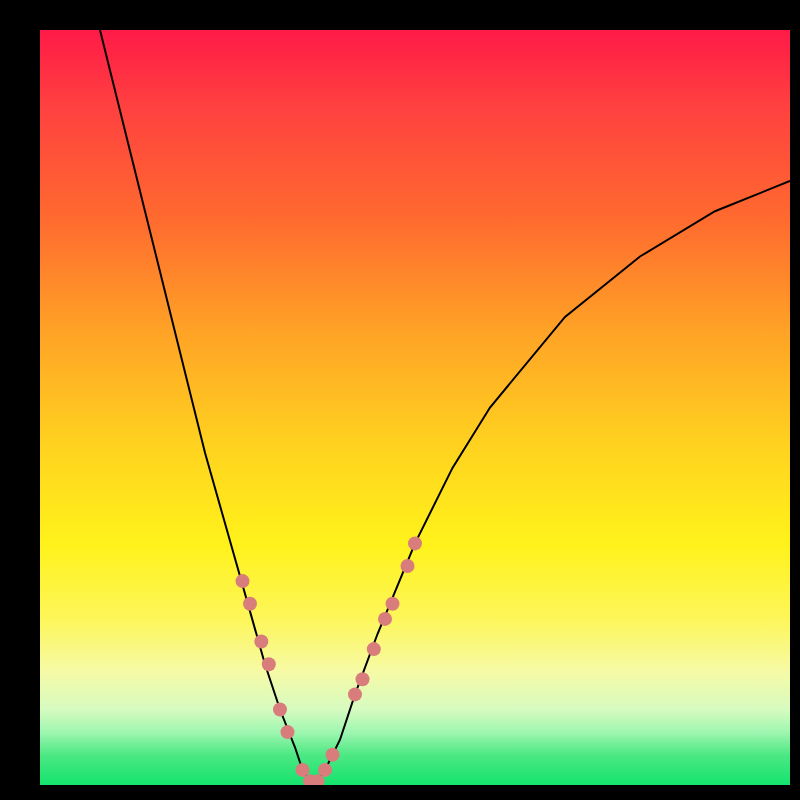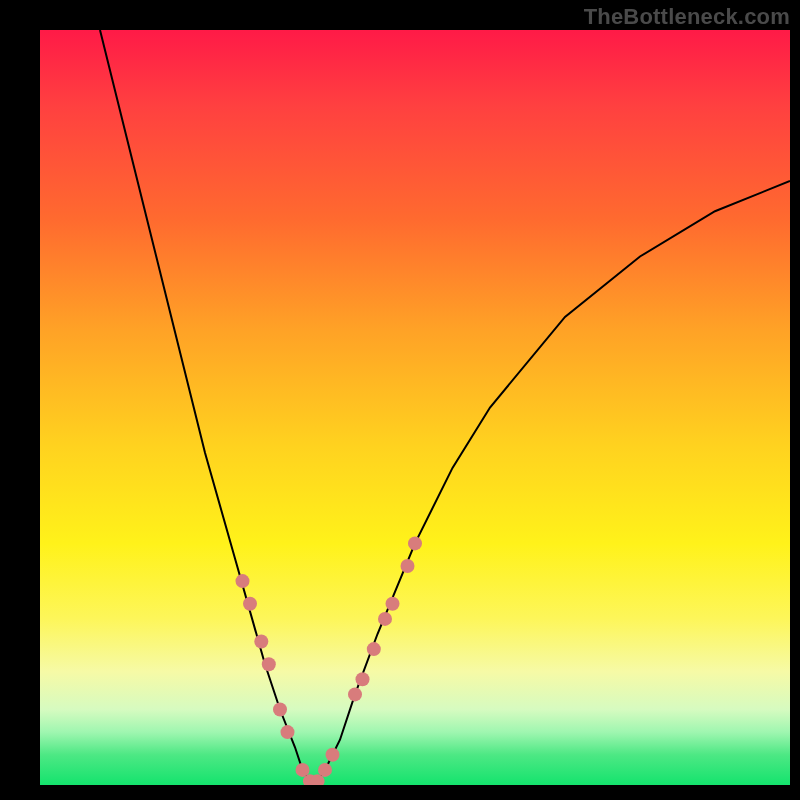--- a/index.html
+++ b/index.html
@@ -53,21 +53,20 @@
     left: 0;
     top: 0;
     width: 100%;
     height: 100%;
   }
 </style>
 </head>
 <body>
 
 <div class="frame">
-  <div class="watermark">TheBottleneck.com</div>
 
   <div class="plot-area">
     <svg class="curve" viewBox="0 0 750 755" preserveAspectRatio="none">
       <path d="M60.0 0.0 L75.0 60.4 L105.0 181.2 L135.0 302.0 L165.0 422.8 L195.0 528.5 L225.0 634.2 L240.0 679.5 L255.0 717.3 L262.5 739.9 L270.0 751.2 L277.5 751.2 L285.0 739.9 L300.0 709.7 L315.0 664.4 L337.5 604.0 L375.0 513.4 L412.5 437.9 L450.0 377.5 L525.0 286.9 L600.0 226.5 L675.0 181.2 L750.0 151.0" fill="none" stroke="#000" stroke-width="2"></path>
       <g>
           <circle cx="202.5" cy="551.1" r="7" fill="#d87c7c"></circle>
           <circle cx="210.0" cy="573.8" r="7" fill="#d87c7c"></circle>
           <circle cx="221.3" cy="611.5" r="7" fill="#d87c7c"></circle>
           <circle cx="228.8" cy="634.2" r="7" fill="#d87c7c"></circle>
           <circle cx="240.0" cy="679.5" r="7" fill="#d87c7c"></circle>

